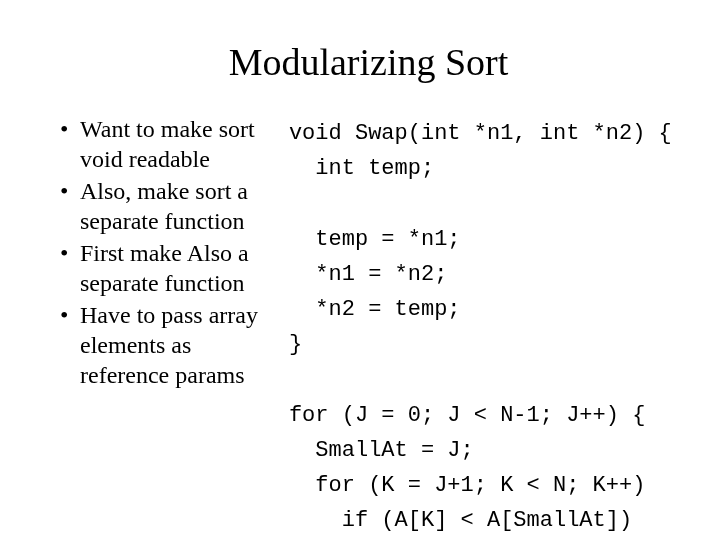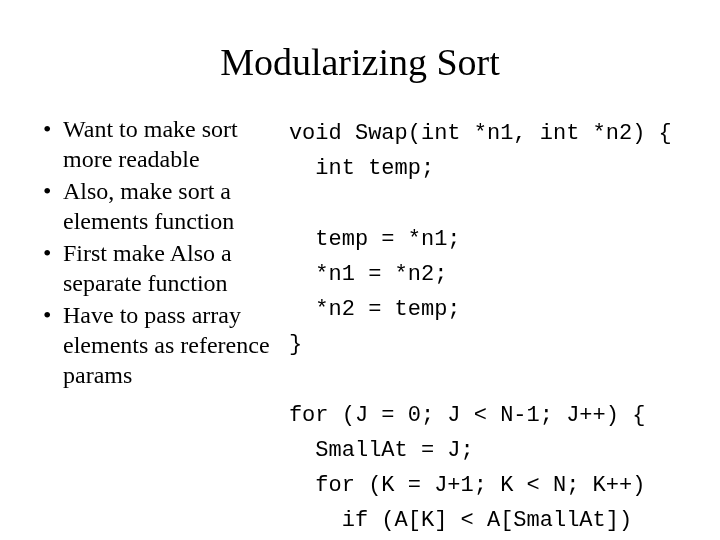--- a/index.html
+++ b/index.html
@@ -8,21 +8,21 @@
     width: 720px;
     height: 540px;
     background: #ffffff;
     font-family: "Times New Roman", Times, serif;
     color: #000000;
   }
   .slide {
     width: 720px;
     height: 540px;
     box-sizing: border-box;
-    padding: 40px 35px 10px 35px;
+    padding: 40px 35px 10px 52px;
     position: relative;
   }
   .title {
     text-align: center;
     font-size: 38px;
     font-weight: normal;
     margin: 0 0 30px 0;
   }
   .content {
     display: flex;
@@ -58,25 +58,25 @@
 </style>
 </head>
 <body>
 
 <div class="slide">
   <h1 class="title">Modularizing Sort</h1>
   <div class="content">
     <div class="bullets">
       <div class="bullet">
         <div class="bullet-dot">•</div>
-        <div class="bullet-text">Want to make sort more readable</div>
+        <div class="bullet-text">Want to make sort void readable</div>
       </div>
       <div class="bullet">
         <div class="bullet-dot">•</div>
-        <div class="bullet-text">Also, make sort a elements function</div>
+        <div class="bullet-text">Also, make sort a separate function</div>
       </div>
       <div class="bullet">
         <div class="bullet-dot">•</div>
         <div class="bullet-text">First make Also a separate function</div>
       </div>
       <div class="bullet">
         <div class="bullet-dot">•</div>
         <div class="bullet-text">Have to pass array elements as reference params</div>
       </div>
     </div>

